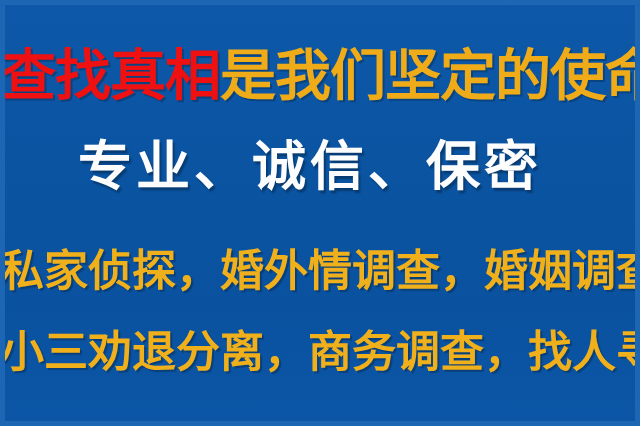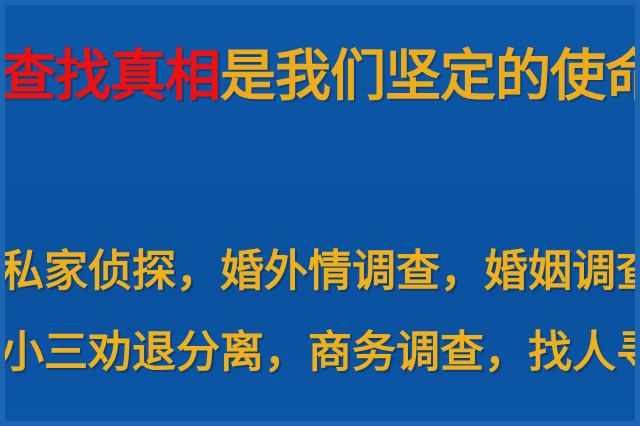--- a/index.html
+++ b/index.html
@@ -102,19 +102,20 @@
 <body>
 
 <div id="banner">
 
   <div id="banner-wash"></div>
 
   <div class="line" id="line-1">
     <span class="seg seg-red">查找真相</span><span class="seg seg-gold">是我们坚定的使命</span>
   </div>
 
+  <div class="line" id="line-2">专业、诚信、保密</div>
 
   <div class="line" id="line-3">私家侦探，婚外情调查，婚姻调查，</div>
 
   <div class="line" id="line-4">小三劝退分离，商务调查，找人寻人</div>
 
   <div id="banner-frame"></div>
 </div>
 
 </body></html>

